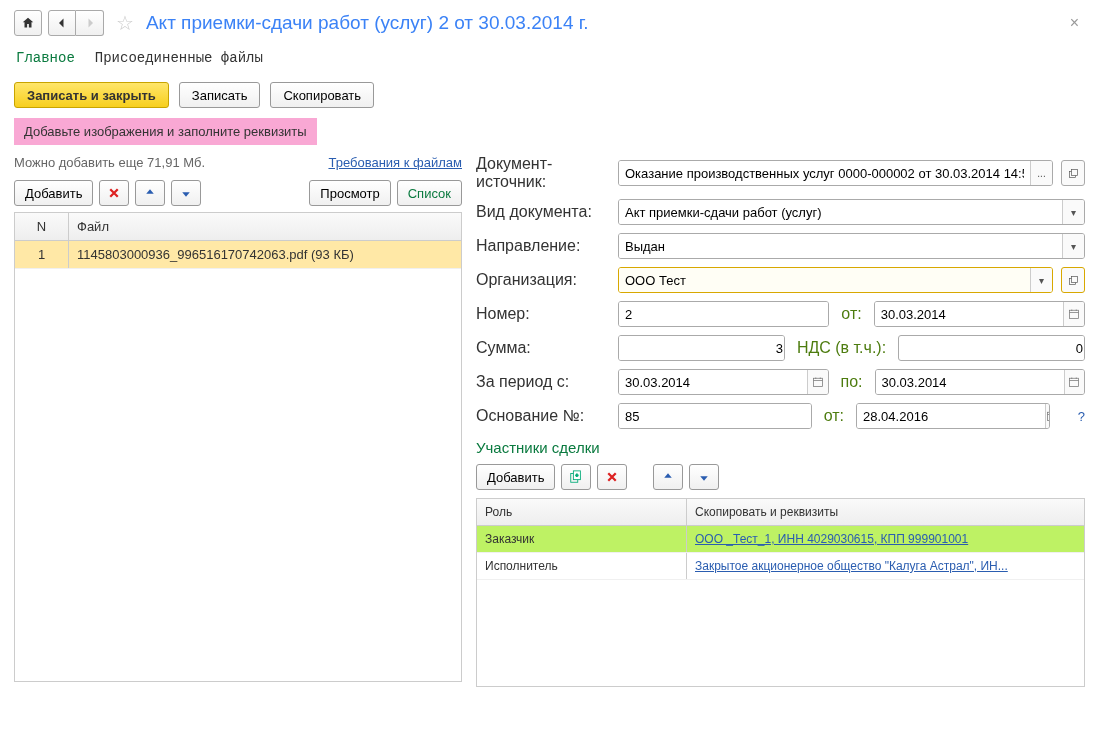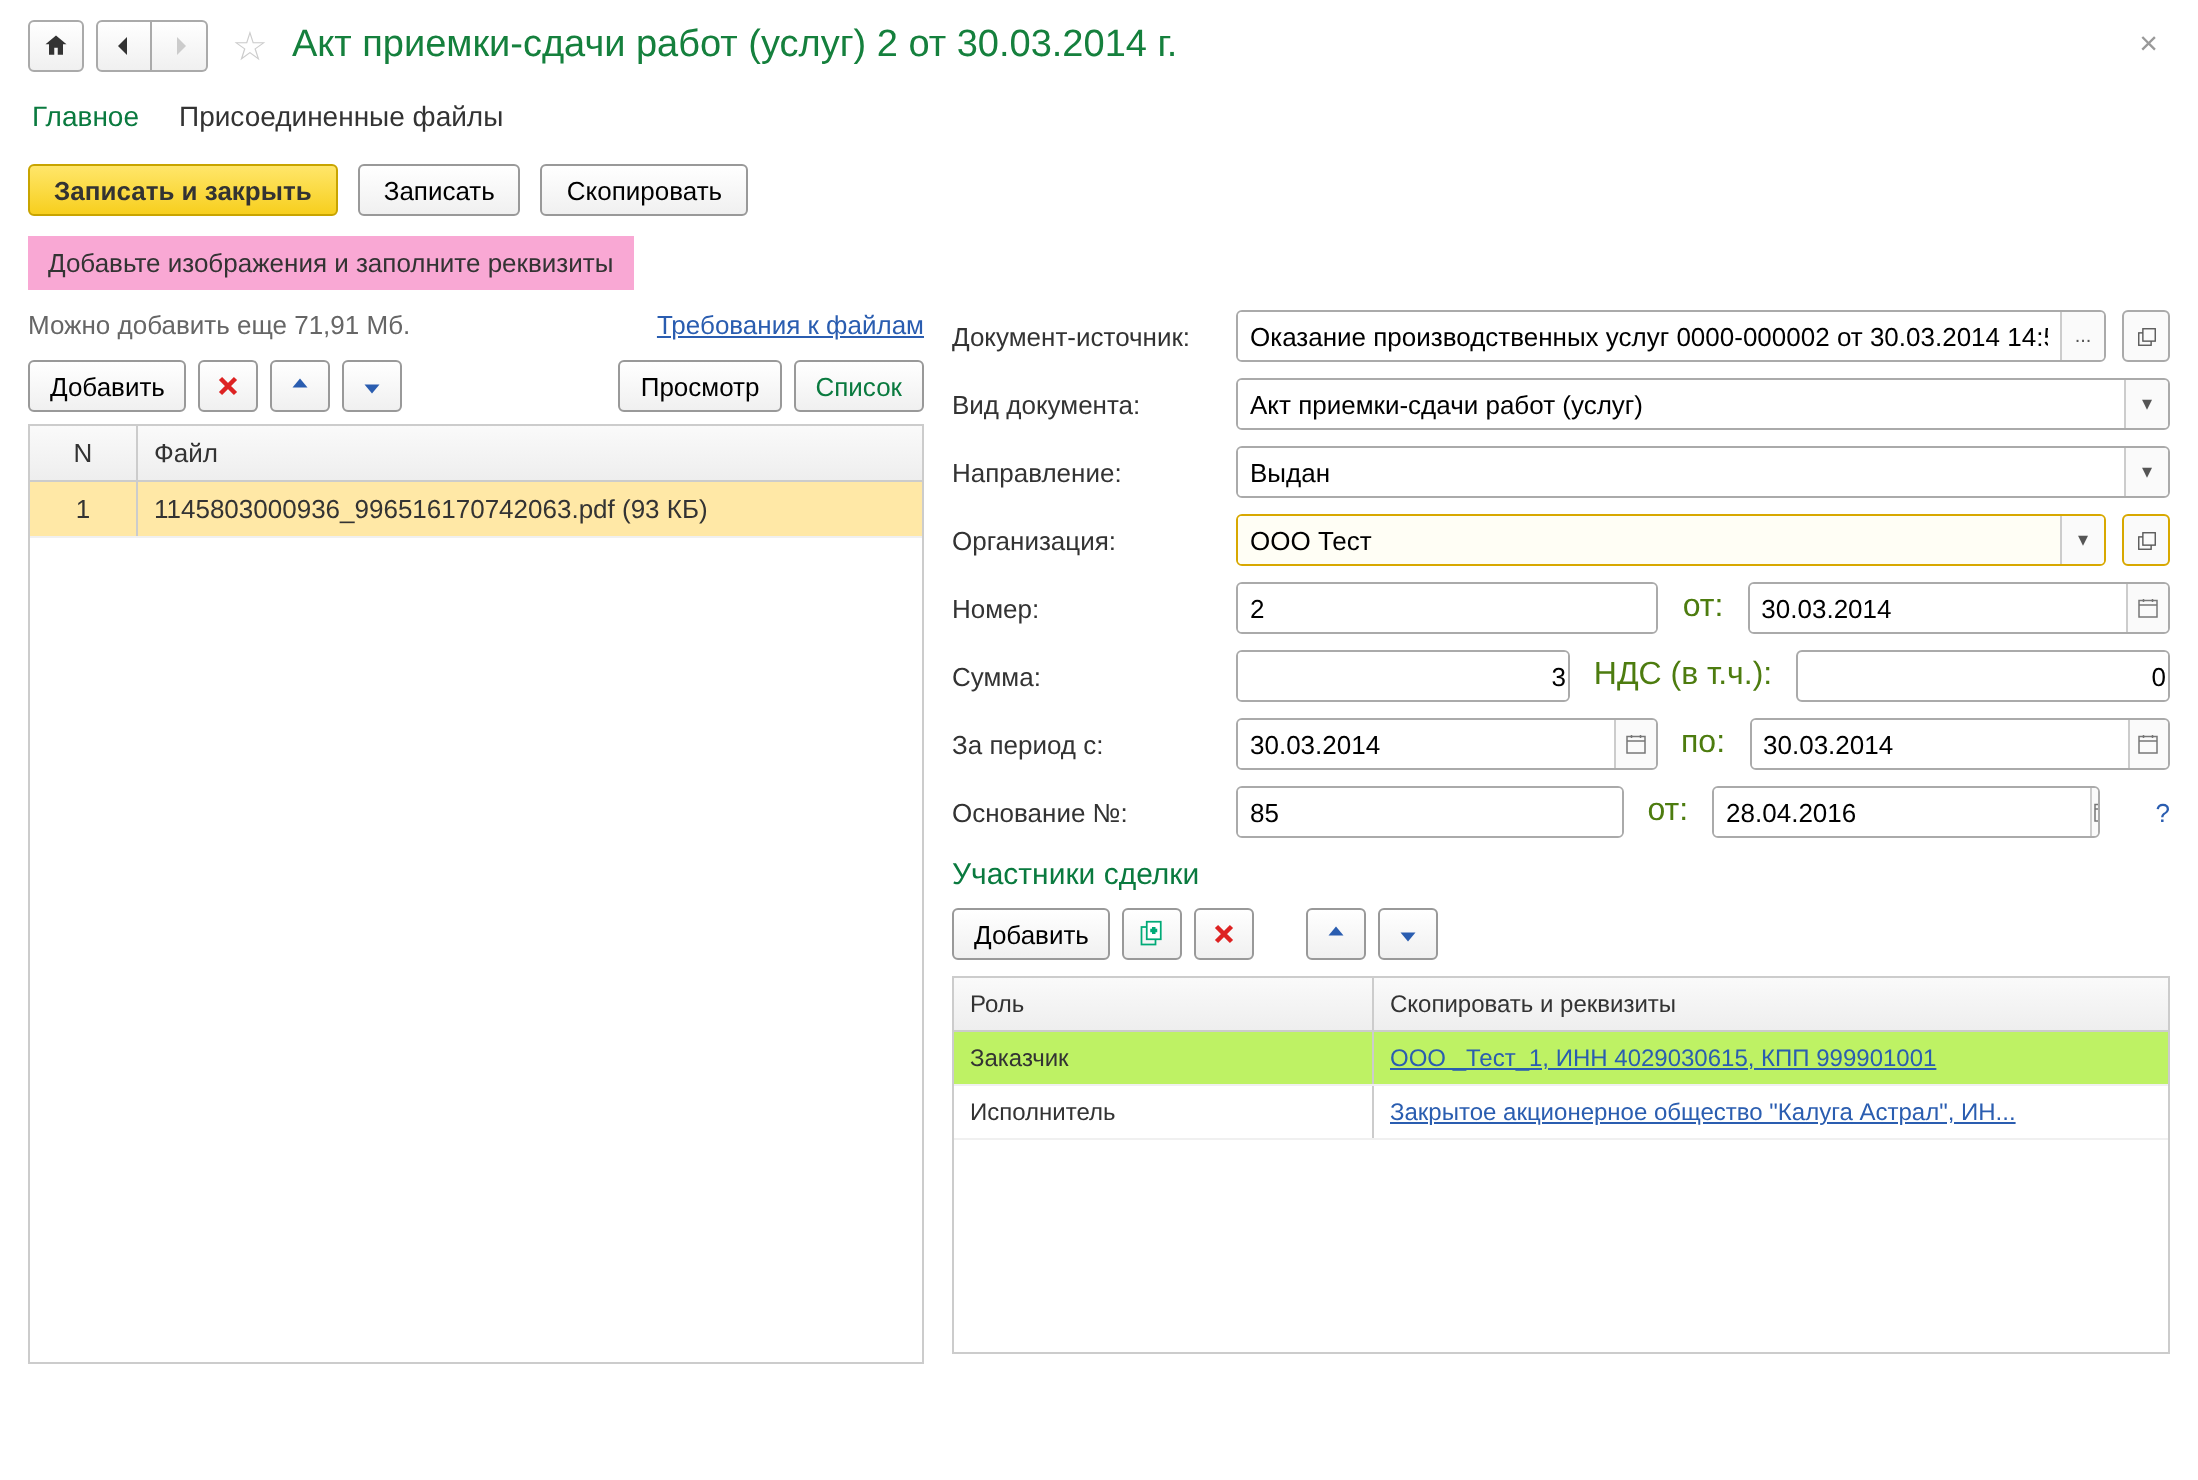--- a/index.html
+++ b/index.html
@@ -3,23 +3,23 @@
 <meta charset="utf-8">
 <style>
 * { box-sizing: border-box; margin: 0; padding: 0; }
 body { font-family: Arial, sans-serif; font-size: 13px; color: #333; background: #fff; padding: 10px 14px; }
 .header-bar { display: flex; align-items: center; gap: 6px; margin-bottom: 14px; }
 .icon-btn { width: 28px; height: 26px; border: 1px solid #aaa; border-radius: 3px; background: linear-gradient(#fff,#f0f0f0); display: flex; align-items: center; justify-content: center; cursor: pointer; }
 .icon-btn-group { display: flex; }
 .icon-btn-group .icon-btn:first-child { border-radius: 3px 0 0 3px; }
 .icon-btn-group .icon-btn:last-child { border-radius: 0 3px 3px 0; border-left: none; }
 .star-icon { color: #ccc; font-size: 20px; margin: 0 6px; }
-.title { font-size: 19px; color: #15803d; flex: 1; }
+.title { font-size: 19px; color: #3b82f6; flex: 1; }
 .close-x { font-size: 16px; color: #999; cursor: pointer; padding: 0 6px; }
-.tabs { display: flex; gap: 20px; margin-bottom: 14px; padding-left: 2px; }
+.tabs { display: flex; gap: 20px; margin-bottom: 14px; padding-left: 2px; font-family: Liberation Mono, monospace; }
 .tab { font-size: 14px; color: #333; cursor: pointer; padding-bottom: 2px; }
 .tab.active { color: #0a7a3f; }
 .toolbar { display: flex; gap: 10px; margin-bottom: 10px; }
 .btn { height: 26px; padding: 0 12px; border: 1px solid #999; border-radius: 3px; background: linear-gradient(#fff,#f0f0f0); font-size: 13px; display: flex; align-items: center; cursor: pointer; }
 .btn-yellow { background: linear-gradient(#ffe66a,#f7cf1e); border-color: #c8a400; font-weight: bold; color: #333; }
 .warning-bar { background: #f9a8d4; padding: 6px 10px; font-size: 13px; margin-bottom: 10px; display: inline-block; }
 .two-col { display: flex; gap: 14px; }
 .left-col { width: 448px; flex-shrink: 0; }
 .right-col { flex: 1; }
 .info-row { display: flex; align-items: center; justify-content: space-between; margin-bottom: 10px; font-size: 13px; color: #666; }
@@ -31,21 +31,21 @@
 .btn-text-green { color: #0a7a3f; }
 .table { border: 1px solid #ccc; }
 .table-head { display: flex; background: linear-gradient(#fafafa,#eee); border-bottom: 1px solid #ccc; }
 .th, .td { padding: 6px 8px; font-size: 13px; }
 .col-n { width: 54px; text-align: center; border-right: 1px solid #ccc; }
 .col-file { flex: 1; }
 .table-body { min-height: 440px; max-height: 440px; overflow-y: auto; background: #fff; }
 .tr { display: flex; border-bottom: 1px solid #f0f0f0; }
 .tr.selected { background: #ffe8a6; }
 .form-row { display: flex; align-items: center; margin-bottom: 8px; gap: 8px; }
-.form-label { width: 134px; font-size: 13px; color: #333; flex-shrink: 0; }
+.form-label { width: 134px; font-size: 16px; color: #333; flex-shrink: 0; }
 .input-wrap { flex: 1; display: flex; align-items: stretch; height: 26px; border: 1px solid #aaa; border-radius: 3px; overflow: hidden; }
 .input-wrap.yellow { border-color: #d8a800; }
 .input-wrap input { border: none; outline: none; padding: 0 6px; font-size: 13px; flex: 1; background: #fff; }
 .input-wrap.yellow input { background: #fffef5; }
 .input-wrap .drop, .input-wrap .ext { width: 22px; border-left: 1px solid #ccc; display:flex;align-items:center;justify-content:center;background:#fafafa;cursor:pointer;font-size:10px;color:#555; }
 .ext-btn { width: 24px; height: 26px; border: 1px solid #aaa; border-radius: 3px; background:#fafafa;display:flex;align-items:center;justify-content:center;cursor:pointer;font-size:11px;color:#555; }
 .mid-label { font-size: 16px; color: #4d7c0f; padding: 0 4px; }
 .input-num { width: 140px; }
 .input-date { width: 142px; }
 .input-sum { width: 100px; padding-left: 20px; }

